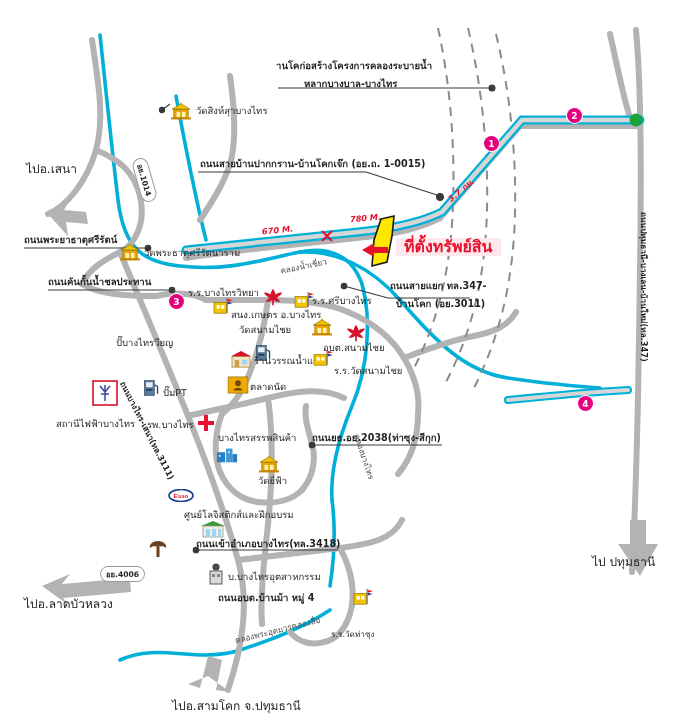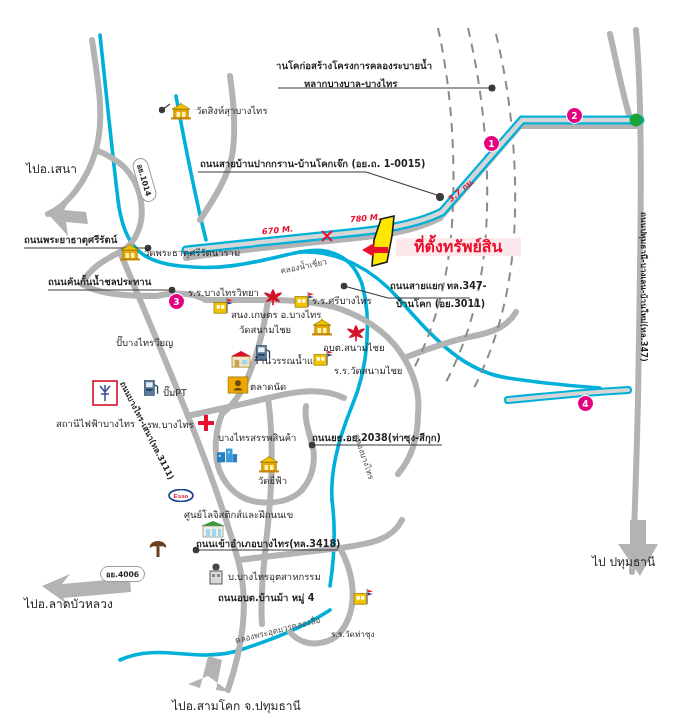--- a/index.html
+++ b/index.html
@@ -3,21 +3,21 @@
 <meta charset="utf-8">
 <style>
   html,body{margin:0;padding:0;background:#fff;}
   body{font-family:"DejaVu Sans","Liberation Sans",sans-serif;}
   #map-root{position:relative;width:680px;height:720px;background:#ffffff;overflow:hidden;}
   #map-svg{position:absolute;left:0;top:0;width:680px;height:720px;}
   .lbl{position:absolute;white-space:nowrap;color:#231f20;font-size:9.5px;line-height:1.15;}
   .lbl-sm{font-size:8.2px;}
   .lbl-rd{font-size:9.6px;font-weight:bold;color:#231f20;}
   .lbl-red{color:#e8112d;font-weight:bold;font-size:8.2px;font-style:italic;}
-  .lbl-prop{color:#e8112d;font-size:16px;font-weight:bold;background:#fde8ec;padding:0 18px;}
+  .lbl-prop{color:#e8112d;font-size:16px;font-weight:bold;background:#fde8ec;padding:0 8px;}
   .lbl-dir{font-size:12px;color:#231f20;text-align:center;}
   .lbl-shield{position:absolute;font-size:7.6px;font-weight:bold;color:#231f20;
     background:#fff;border:1px solid #9a9a9a;border-radius:8px;padding:1px 5px;}
   .marker{position:absolute;width:15px;height:15px;border-radius:50%;
     background:#e6007e;color:#fff;font-size:9px;font-weight:bold;
     display:flex;align-items:center;justify-content:center;
     box-shadow:0 0 0 1px #fff;}
   .poi{position:absolute;width:22px;height:18px;}
   .vert{transform-origin:0 0;}
 </style>
@@ -328,21 +328,21 @@
     <text x="13" y="9.4" font-size="6.2" font-family="Liberation Sans, sans-serif" font-weight="bold" fill="#d4122a" text-anchor="middle">Esso</text>
   </svg>
 
   <svg class="poi" style="left:200px;top:520px;width:26px;height:18px;" viewBox="0 0 26 18">
     <path d="M1 6 L13 1 L25 6 z" fill="#3a9a3a"></path>
     <rect x="3" y="6" width="20" height="11" fill="#eeeee6" stroke="#8a8a7a" stroke-width=".7"></rect>
     <rect x="6" y="9" width="4" height="8" fill="#9fd6ee"></rect>
     <rect x="12" y="9" width="4" height="8" fill="#9fd6ee"></rect>
     <rect x="18" y="9" width="3" height="8" fill="#9fd6ee"></rect>
   </svg>
-  <div class="lbl" style="left:184px;top:510px;">ศูนย์โลจิสติกส์และฝึถนนเข</div>
+  <div class="lbl" style="left:184px;top:510px;">ศูนย์โลจิสติกส์และฝึกอบรม</div>
 
   <svg class="poi" style="left:148px;top:539px;width:20px;height:20px;" viewBox="0 0 20 20">
     <path d="M10 2 C4 2 1 6 2 9 C4 7 7 7 10 8 C13 7 16 7 18 9 C19 6 16 2 10 2 z" fill="#6b3f1e"></path>
     <rect x="8.5" y="8" width="3" height="10" fill="#6b3f1e"></rect>
   </svg>
 
   <svg class="poi" style="left:206px;top:563px;width:20px;height:22px;" viewBox="0 0 20 22">
     <circle cx="10" cy="4" r="3.6" fill="#4a4a4a"></circle>
     <rect x="4" y="8" width="12" height="13" fill="#d9d9d9" stroke="#4a4a4a" stroke-width=".9"></rect>
     <rect x="6" y="11" width="3" height="3" fill="#8a8a8a"></rect>

